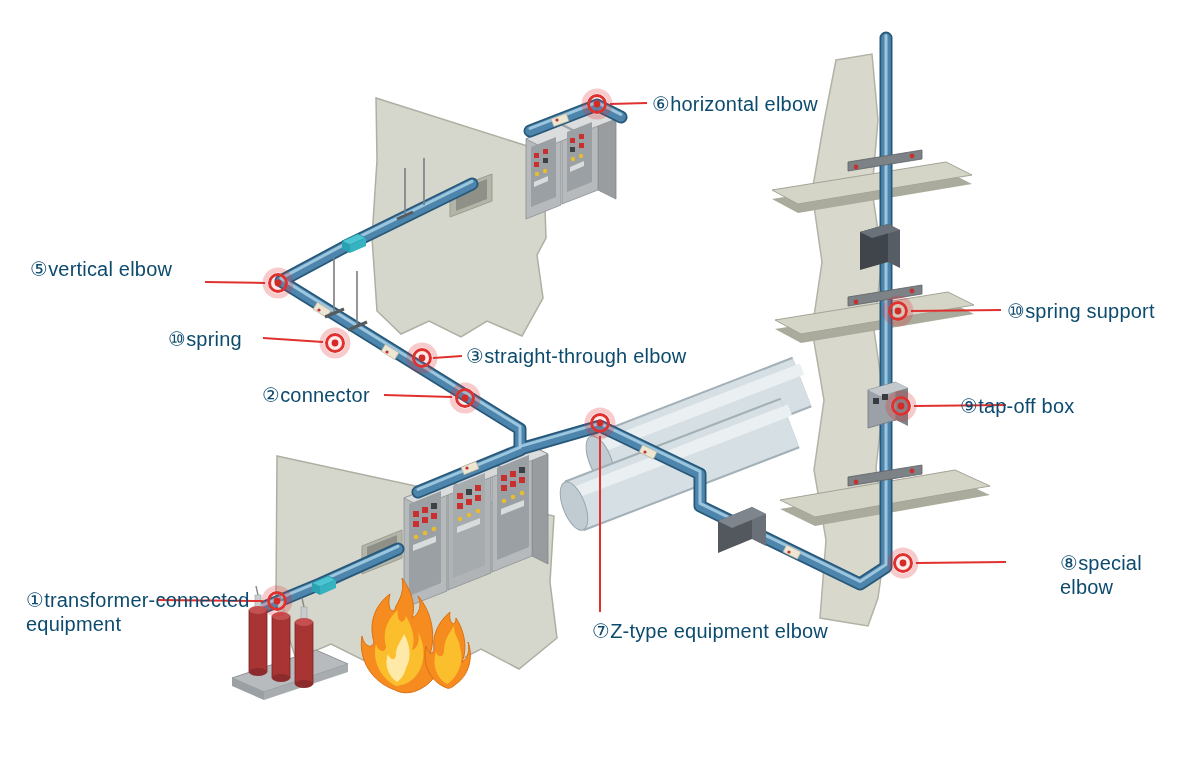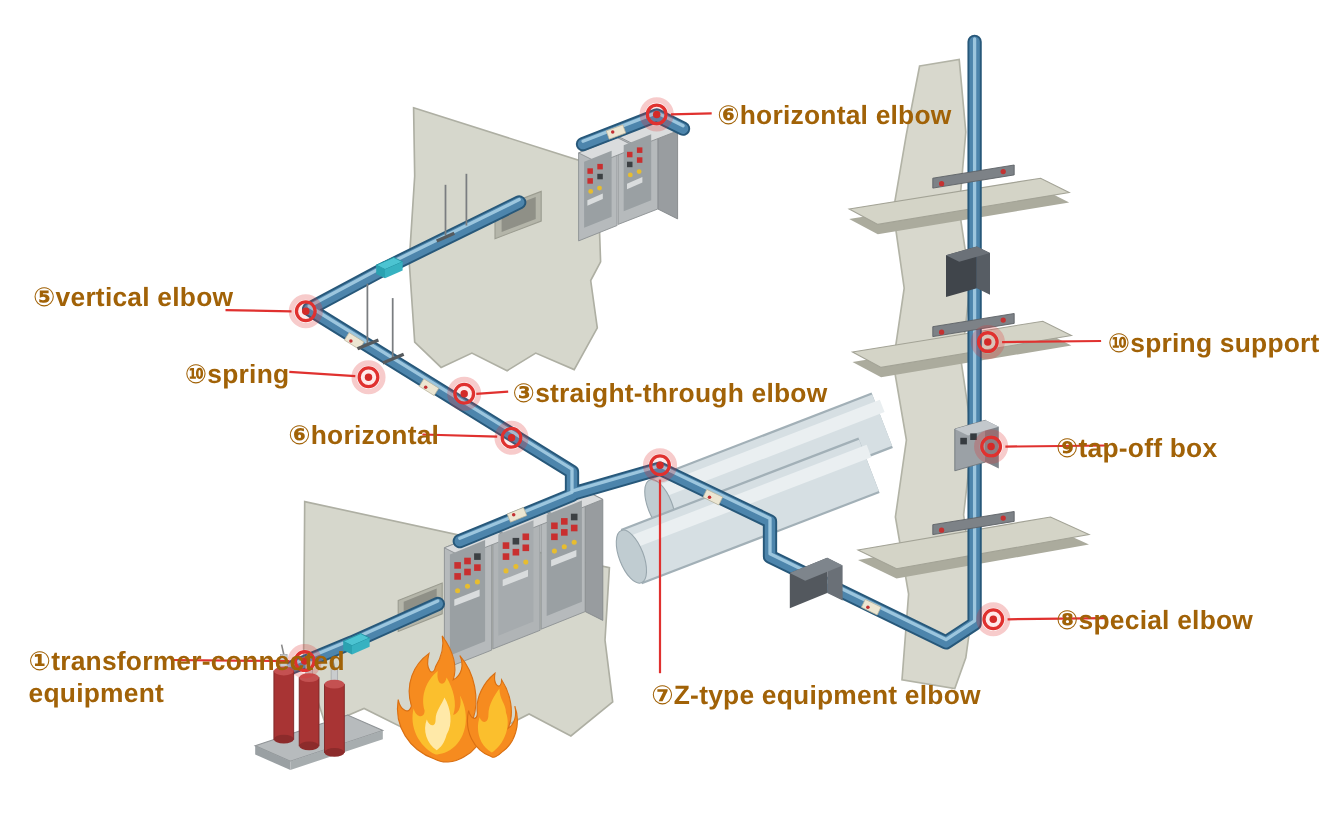--- a/index.html
+++ b/index.html
@@ -1,19 +1,19 @@
 <!DOCTYPE html>
 <html><head>
 <meta charset="utf-8">
 <style>
   body{margin:0;background:#ffffff}
   .stage{position:relative;width:1200px;height:764px;background:#ffffff;overflow:hidden;
          font-family:"Liberation Sans","DejaVu Sans",sans-serif}
   .stage svg{position:absolute;left:0;top:0}
-  .callout{position:absolute;font-size:24px;font-weight:700;color:#a16207;
+  .callout{position:absolute;font-size:20px;font-weight:400;color:#0c4a6e;
            white-space:pre-line;line-height:1.2;letter-spacing:.2px}
 </style>
 </head>
 <body>
 
 <div class="stage">
 
 <svg width="1200" height="764" viewBox="0 0 1200 764">
   <defs></defs>
   <style>
@@ -313,23 +313,23 @@
     <line class="lead" x1="610" y1="104" x2="647" y2="103"></line>
     <line class="lead" x1="600" y1="436" x2="600" y2="612"></line>
     <line class="lead" x1="916" y1="563" x2="1006" y2="562"></line>
     <line class="lead" x1="914" y1="406" x2="1006" y2="405"></line>
     <line class="lead" x1="911" y1="311" x2="1001" y2="310"></line>
   </g>
 </svg>
 
 <div class="callout" style="left:26px;top:588px">①transformer-connected
 equipment</div>
-<div class="callout" style="left:262px;top:383px">⑥horizontal</div>
+<div class="callout" style="left:262px;top:383px">②connector</div>
 <div class="callout" style="left:466px;top:344px">③straight-through elbow</div>
 <div class="callout" style="left:168px;top:327px">⑩spring</div>
 <div class="callout" style="left:30px;top:257px">⑤vertical elbow</div>
 <div class="callout" style="left:652px;top:92px">⑥horizontal elbow</div>
 <div class="callout" style="left:592px;top:619px">⑦Z-type equipment elbow</div>
-<div class="callout" style="left:960px;top:551px">⑧special elbow</div>
+<div class="callout" style="left:1060px;top:551px">⑧special elbow</div>
 <div class="callout" style="left:960px;top:394px">⑨tap-off box</div>
 <div class="callout" style="left:1007px;top:299px">⑩spring support</div>
 
 </div>
 
 </body></html>

